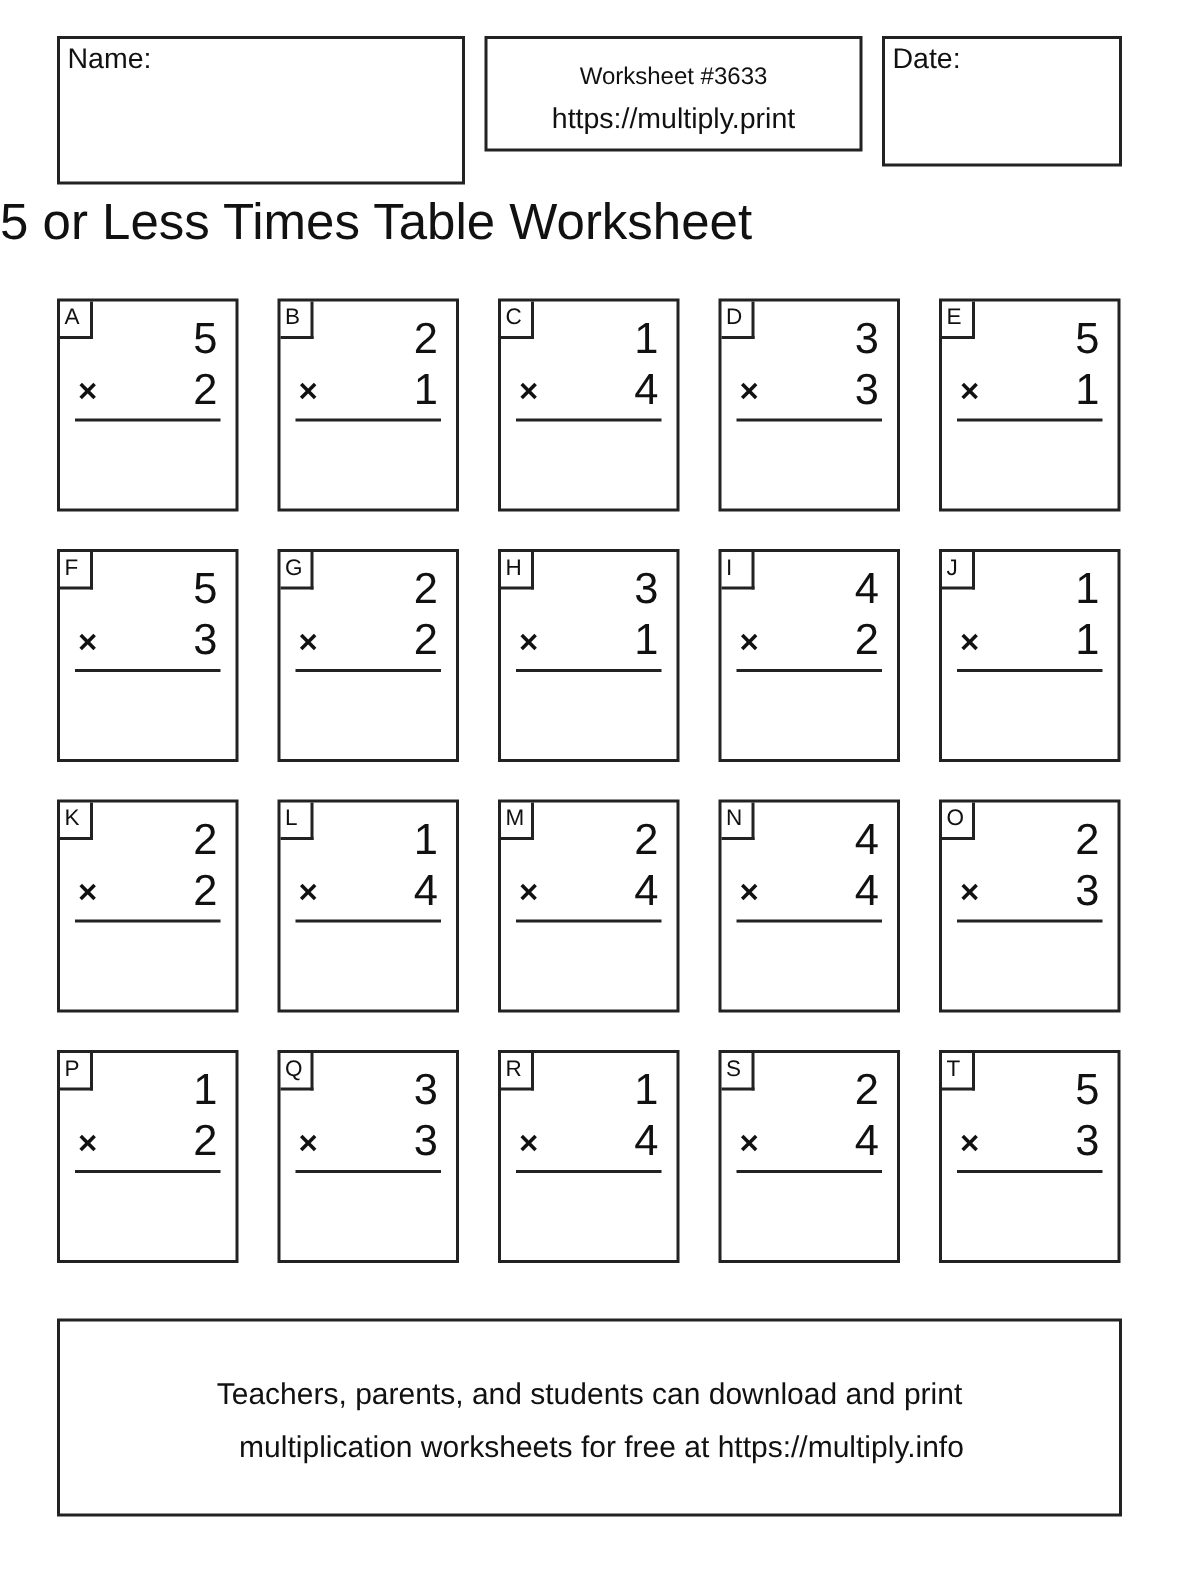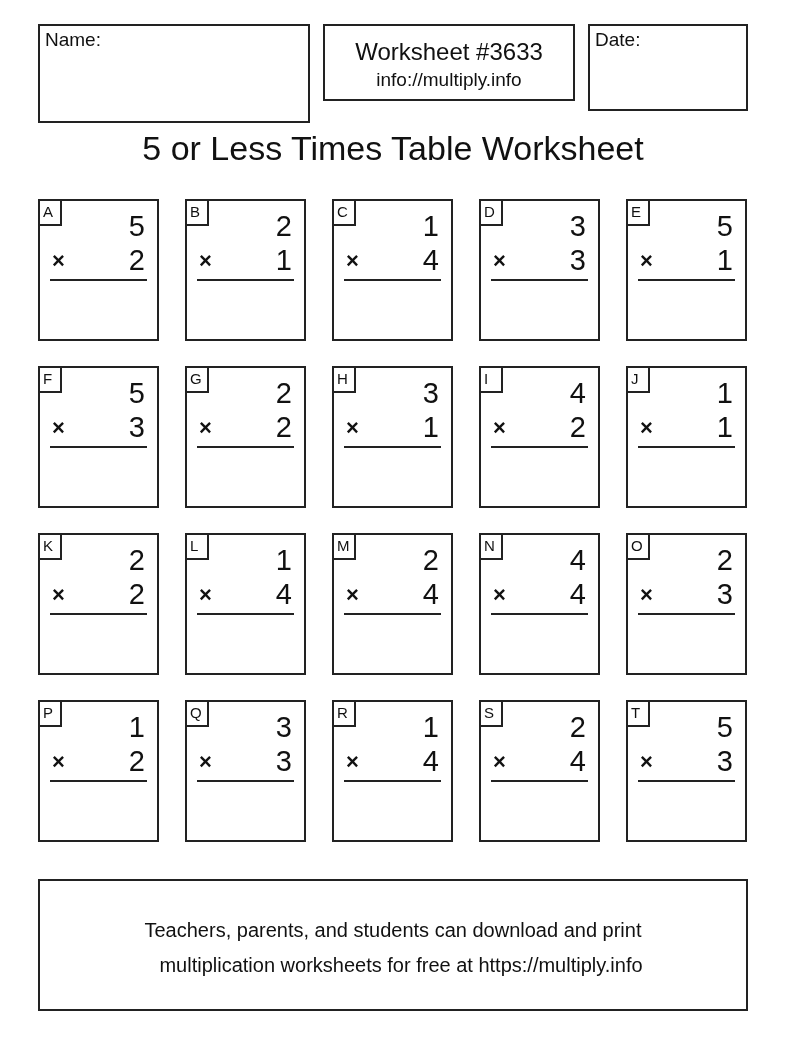--- a/index.html
+++ b/index.html
@@ -6,25 +6,25 @@
     body {
       width: 786px; height: 1056px; position: relative; overflow: hidden;
       font-family: "Liberation Sans", sans-serif; color: #111111;
     }
     .hbox {
       position: absolute; box-sizing: border-box; border: 2px solid #222222; background: #fff;
     }
     .hbox .lbl { position: absolute; left: 5px; top: 3px; font-size: 19px; }
     #name-box { left: 38px; top: 24px; width: 272px; height: 99px; }
     #ws-box { left: 323px; top: 24px; width: 252px; height: 77px; text-align: center; }
-    #ws-box .l1 { margin-top: 12px; font-size: 24px; line-height: 28px; text-align: center; }
+    #ws-box .l1 { margin-top: 12px; font-size: 16px; line-height: 28px; text-align: center; }
     #ws-box .l2 { font-size: 19px; line-height: 28px; }
     #date-box { left: 588px; top: 24px; width: 160px; height: 87px; }
     #title {
-      position: absolute; left: 0; top: 126px; width: 786px; text-align: center;
+      position: absolute; left: 0; top: 126px; width: 786px; 
       font-size: 34px; line-height: 44px;
     }
     .prob {
       position: absolute; box-sizing: border-box; width: 121px; height: 142px;
       border: 2px solid #222222; background: #fff;
     }
     .prob .letter {
       position: absolute; left: 0; top: 0; box-sizing: border-box;
       min-width: 22px; height: 25px; padding: 0 3px;
       border-right: 2px solid #222222; border-bottom: 2px solid #222222;
@@ -50,21 +50,21 @@
     #footer .f2 { font-size: 20px; line-height: 35px; margin-left: 16px; }
   </style>
 </head>
 <body>
 
 <div class="hbox" id="name-box">
   <span class="lbl">Name:</span>
 </div>
 <div class="hbox" id="ws-box">
   <div class="l1">Worksheet #3633</div>
-  <div class="l2">info://multiply.info</div>
+  <div class="l2">https://multiply.print</div>
 </div>
 <div class="hbox" id="date-box">
   <span class="lbl">Date:</span>
 </div>
 
 <div id="title">5 or Less Times Table Worksheet</div>
 
 <div id="problems">
     <div class="prob" style="left: 38px; top: 199px;">
       <div class="letter">A</div>

